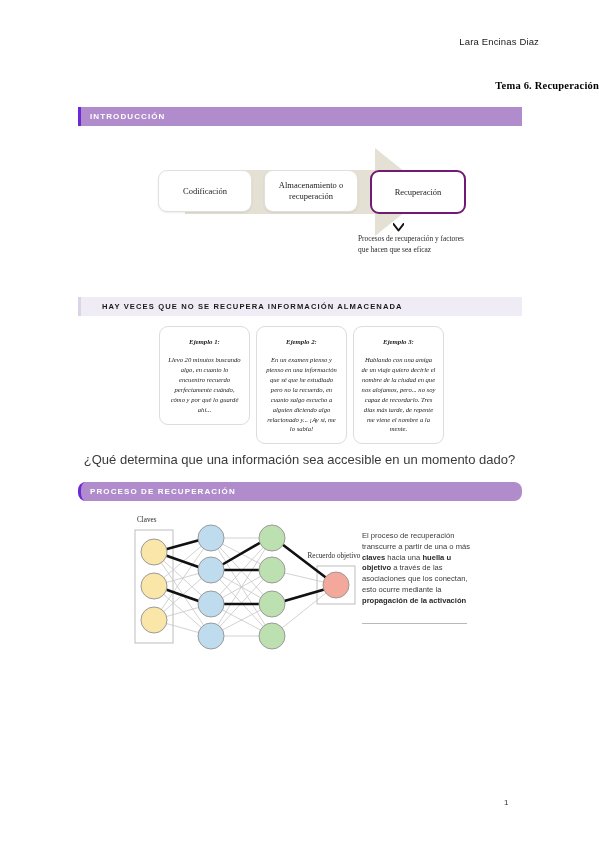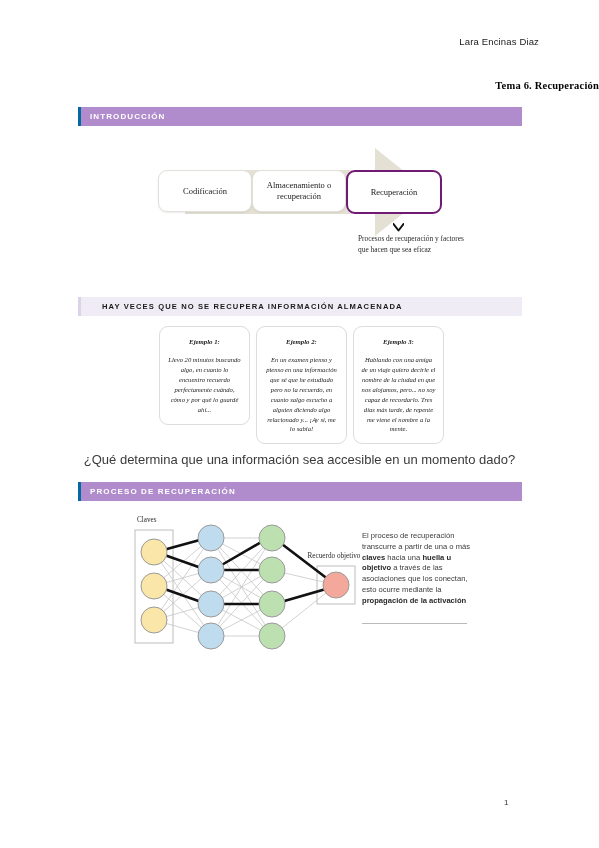--- a/index.html
+++ b/index.html
@@ -54,33 +54,33 @@
     letter-spacing: 1.1px;
     display: flex;
     align-items: center;
   }
   .band-purple {
     background: #b08ccc;
     color: #ffffff;
     height: 19px;
     font-size: 8px;
     padding-left: 9px;
-    border-left: 3px solid #0369a1;
+    border-left: 3px solid #6d28d9;
   }
   .band-light {
     background: #f0ecf5;
     color: #1a1a1a;
     height: 19px;
     font-size: 7.6px;
     padding-left: 21px;
     border-left: 3px solid #dcd3e8;
   }
   .band-intro { top: 107px; }
   .band-hay   { top: 297px; }
-  .band-proc  { top: 482px; }
+  .band-proc  { top: 482px; border-radius: 8px; }
 
   
   .stage-wrap {
     position: absolute;
     top: 146px;
     left: 150px;
     width: 300px;
     height: 92px;
   }
   .arrow-shape {
@@ -89,21 +89,21 @@
     top: 2px;
     width: 245px;
     height: 88px;
   }
   .stage-boxes {
     position: absolute;
     left: 8px;
     top: 24px;
     display: flex;
     align-items: stretch;
-    gap: 0;
+    gap: 12px;
   }
   .stage-box {
     background: #ffffff;
     border-radius: 9px;
     width: 92px;
     height: 40px;
     display: flex;
     align-items: center;
     justify-content: center;
     text-align: center;

